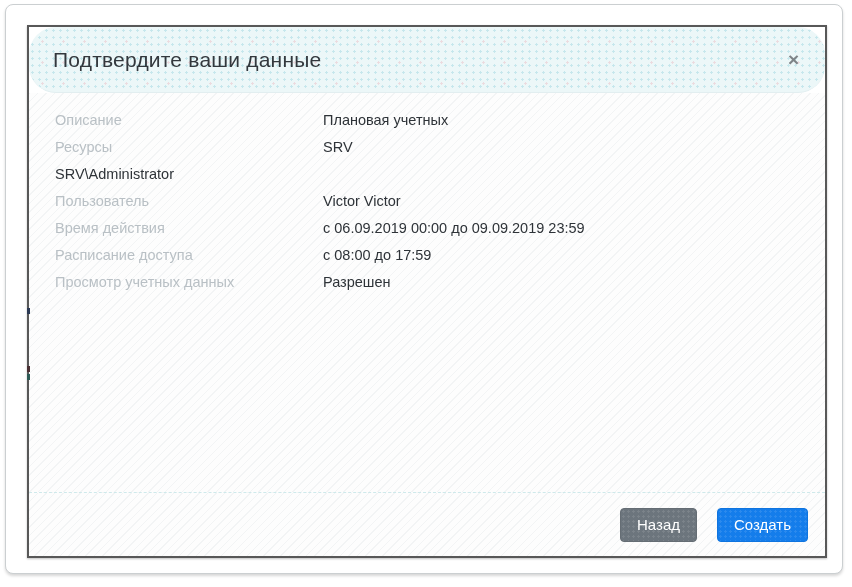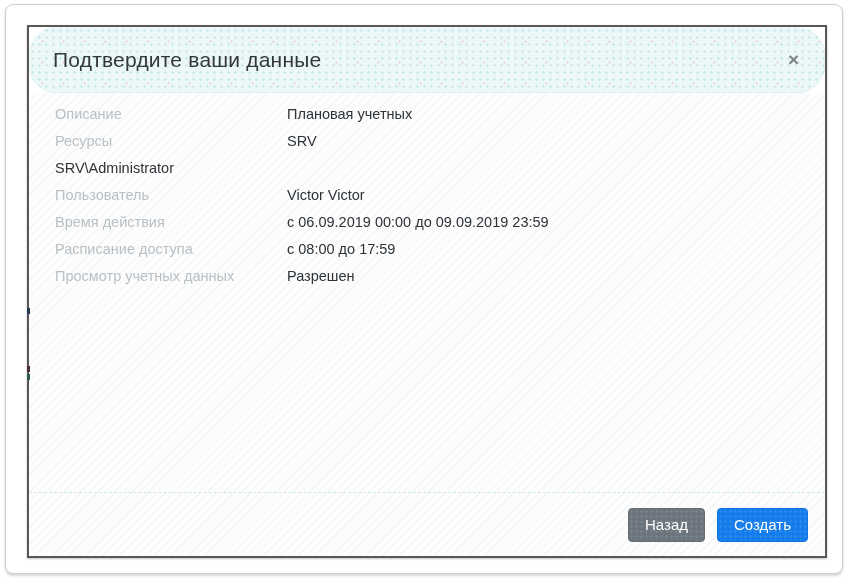--- a/index.html
+++ b/index.html
@@ -74,38 +74,41 @@
     );
   }
 
   .modal-body {
     flex: 1 1 auto;
     padding: 13px 26px 0 26px;
   }
 
   .data-row {
     display: flex;
+    align-items: center;
     height: 27px;
     font-size: 14.5px;
+    gap: 36px;
   }
   .data-row .label {
     flex: 0 0 232px;
     color: #b9c0c5;
   }
   .data-row .value {
     color: #2e3338;
   }
 
   .modal-footer {
     flex: 0 0 64px;
     height: 64px;
     border-top: 1px dashed #cfe9eb;
     display: flex;
     align-items: center;
     justify-content: flex-end;
+    gap: 8px;
     padding: 0 17px;
   }
 
   .btn {
     height: 34px;
     min-width: 72px;
     padding: 0 16px;
     border-radius: 4px;
     font-size: 15px;
     color: #ffffff;

